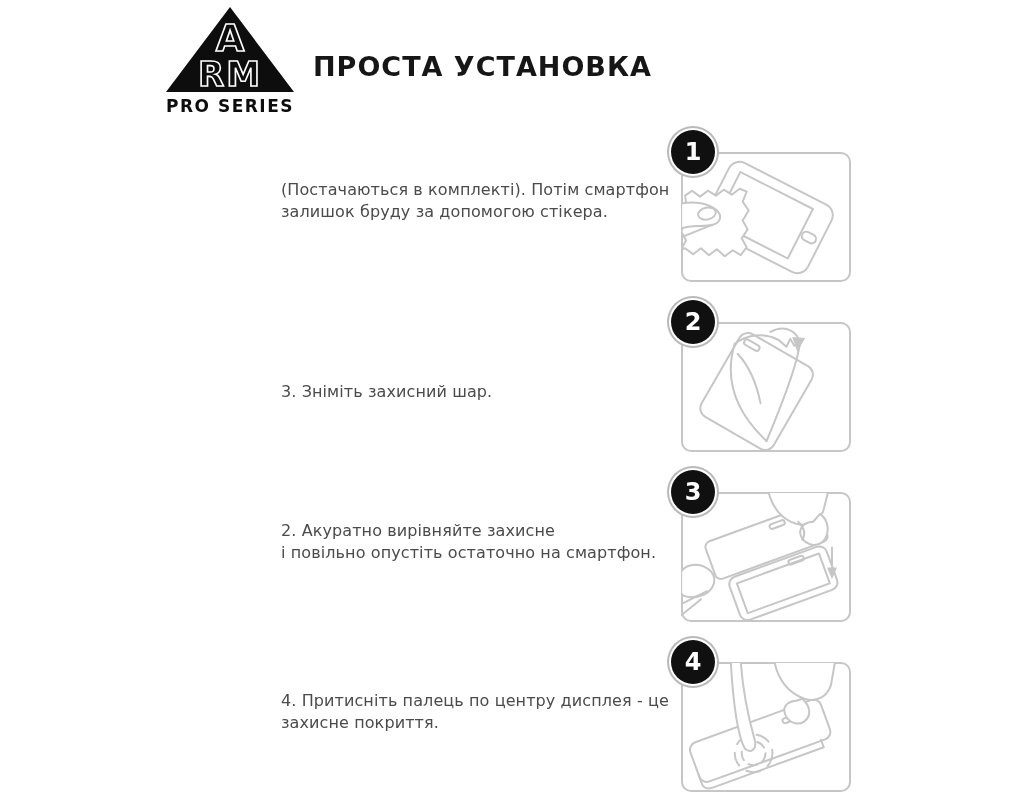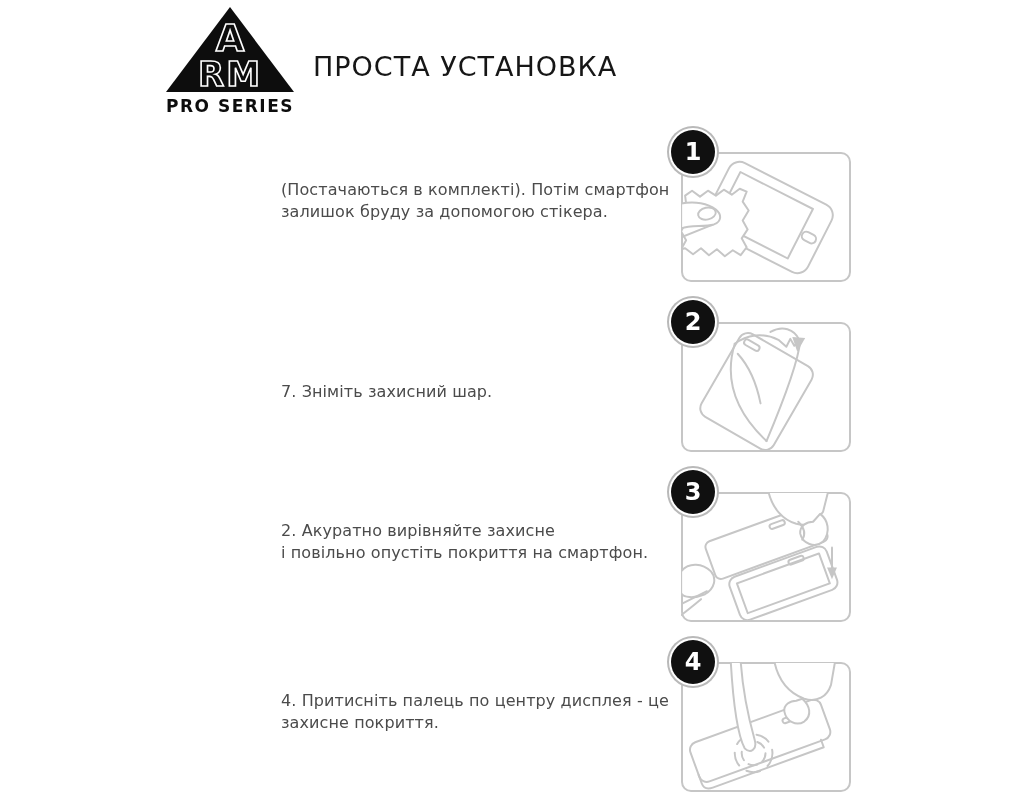--- a/index.html
+++ b/index.html
@@ -5,21 +5,21 @@
   html,body{margin:0;padding:0;background:#ffffff;}
   #canvas{
     position:relative;width:1024px;height:800px;background:#ffffff;
     font-family:"DejaVu Sans","Liberation Sans",sans-serif;overflow:hidden;
   }
   
   .logo{position:absolute;left:163px;top:5px;width:134px;height:112px;}
   
   .title{
     position:absolute;left:313px;top:51px;
-    font-size:27px;font-weight:400;color:#161616;letter-spacing:1px;
+    font-size:27px;font-weight:700;color:#161616;letter-spacing:1px;
     white-space:nowrap;
   }
   
   .step-text{
     position:absolute;left:281px;width:395px;
     font-size:16px;line-height:21.5px;color:#4b4b4b;letter-spacing:0.1px;
   }
   .step-text .line{white-space:nowrap;}
   
   .illus-box{
@@ -56,26 +56,26 @@
   </div>
 
   <div class="title">ПРОСТА УСТАНОВКА</div>
 
   <div class="step-text" style="top:179px">
     <div class="line">(Постачаються в комплекті). Потім смартфон</div>
     <div class="line">залишок бруду за допомогою стікера.</div>
   </div>
 
   <div class="step-text" style="top:381px">
-    <div class="line">7. Зніміть захисний шар.</div>
+    <div class="line">3. Зніміть захисний шар.</div>
   </div>
 
   <div class="step-text" style="top:520px">
     <div class="line">2. Акуратно вирівняйте захисне</div>
-    <div class="line">і повільно опустіть покриття на смартфон.</div>
+    <div class="line">і повільно опустіть остаточно на смартфон.</div>
   </div>
 
   <div class="step-text" style="top:690px">
     <div class="line">4. Притисніть палець по центру дисплея - це</div>
     <div class="line">захисне покриття.</div>
   </div>
 
   <div class="illus-box" style="top:152px">
     <svg width="170" height="130" viewBox="0 0 171 131">
       <g transform="translate(88,66) rotate(27)">

